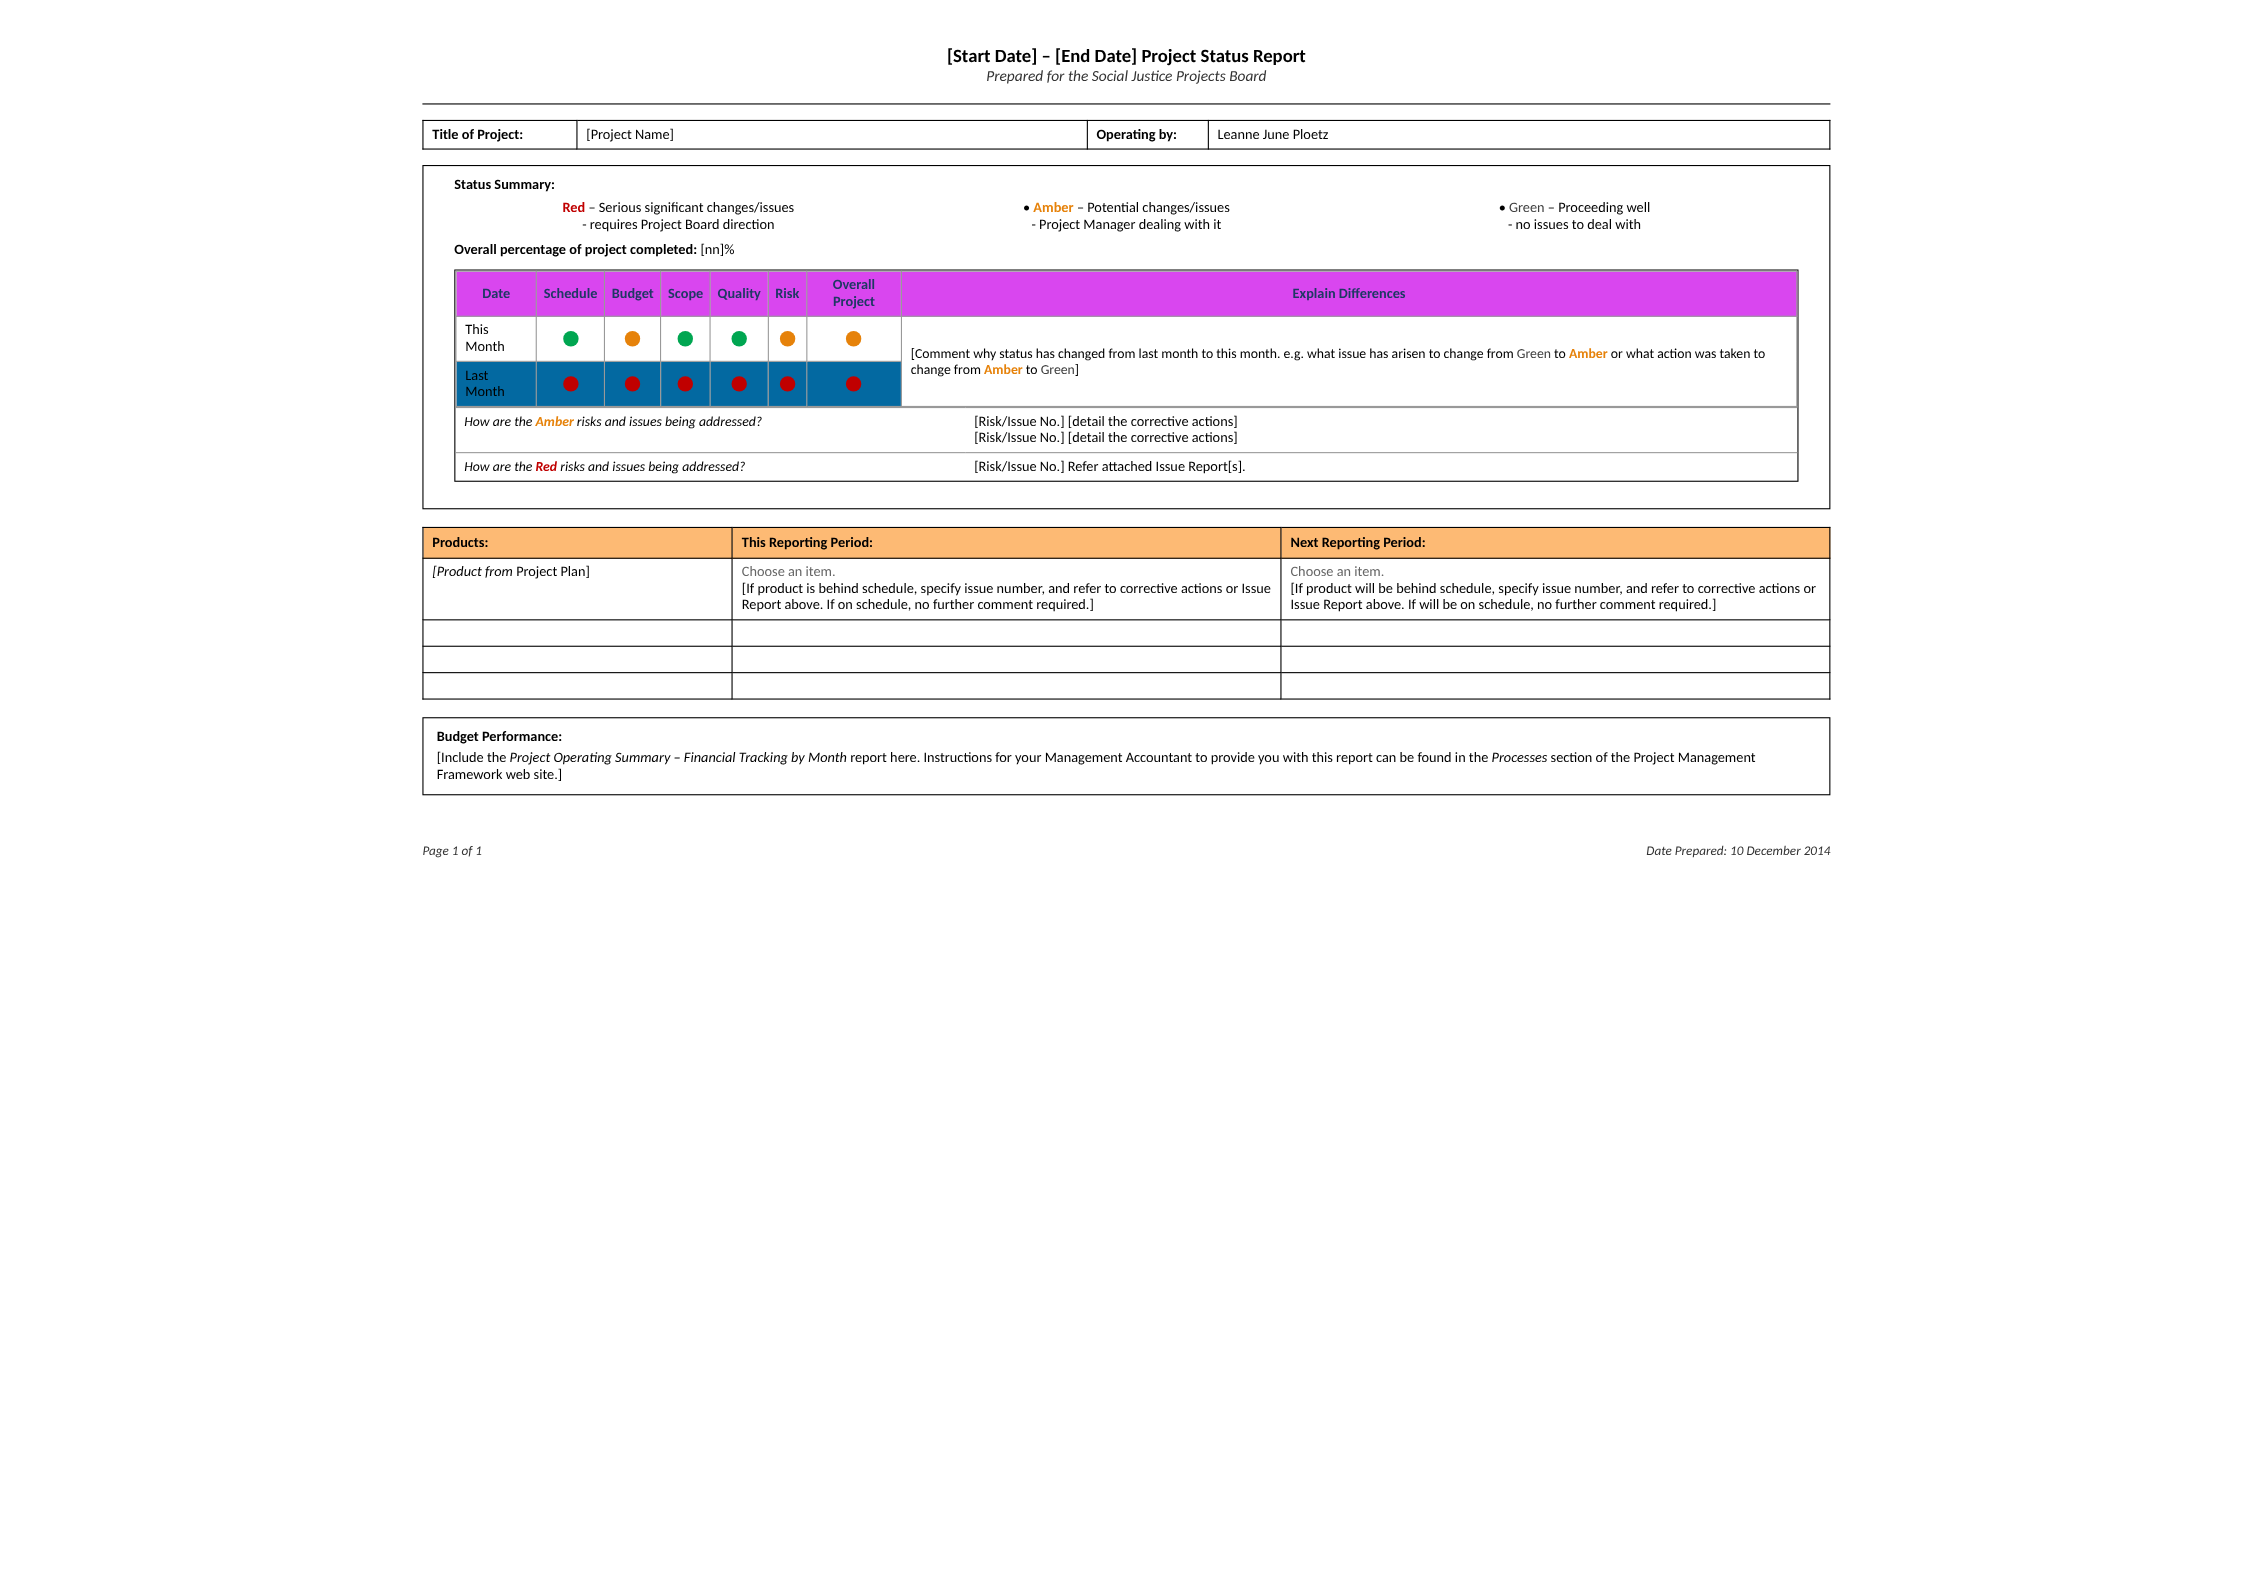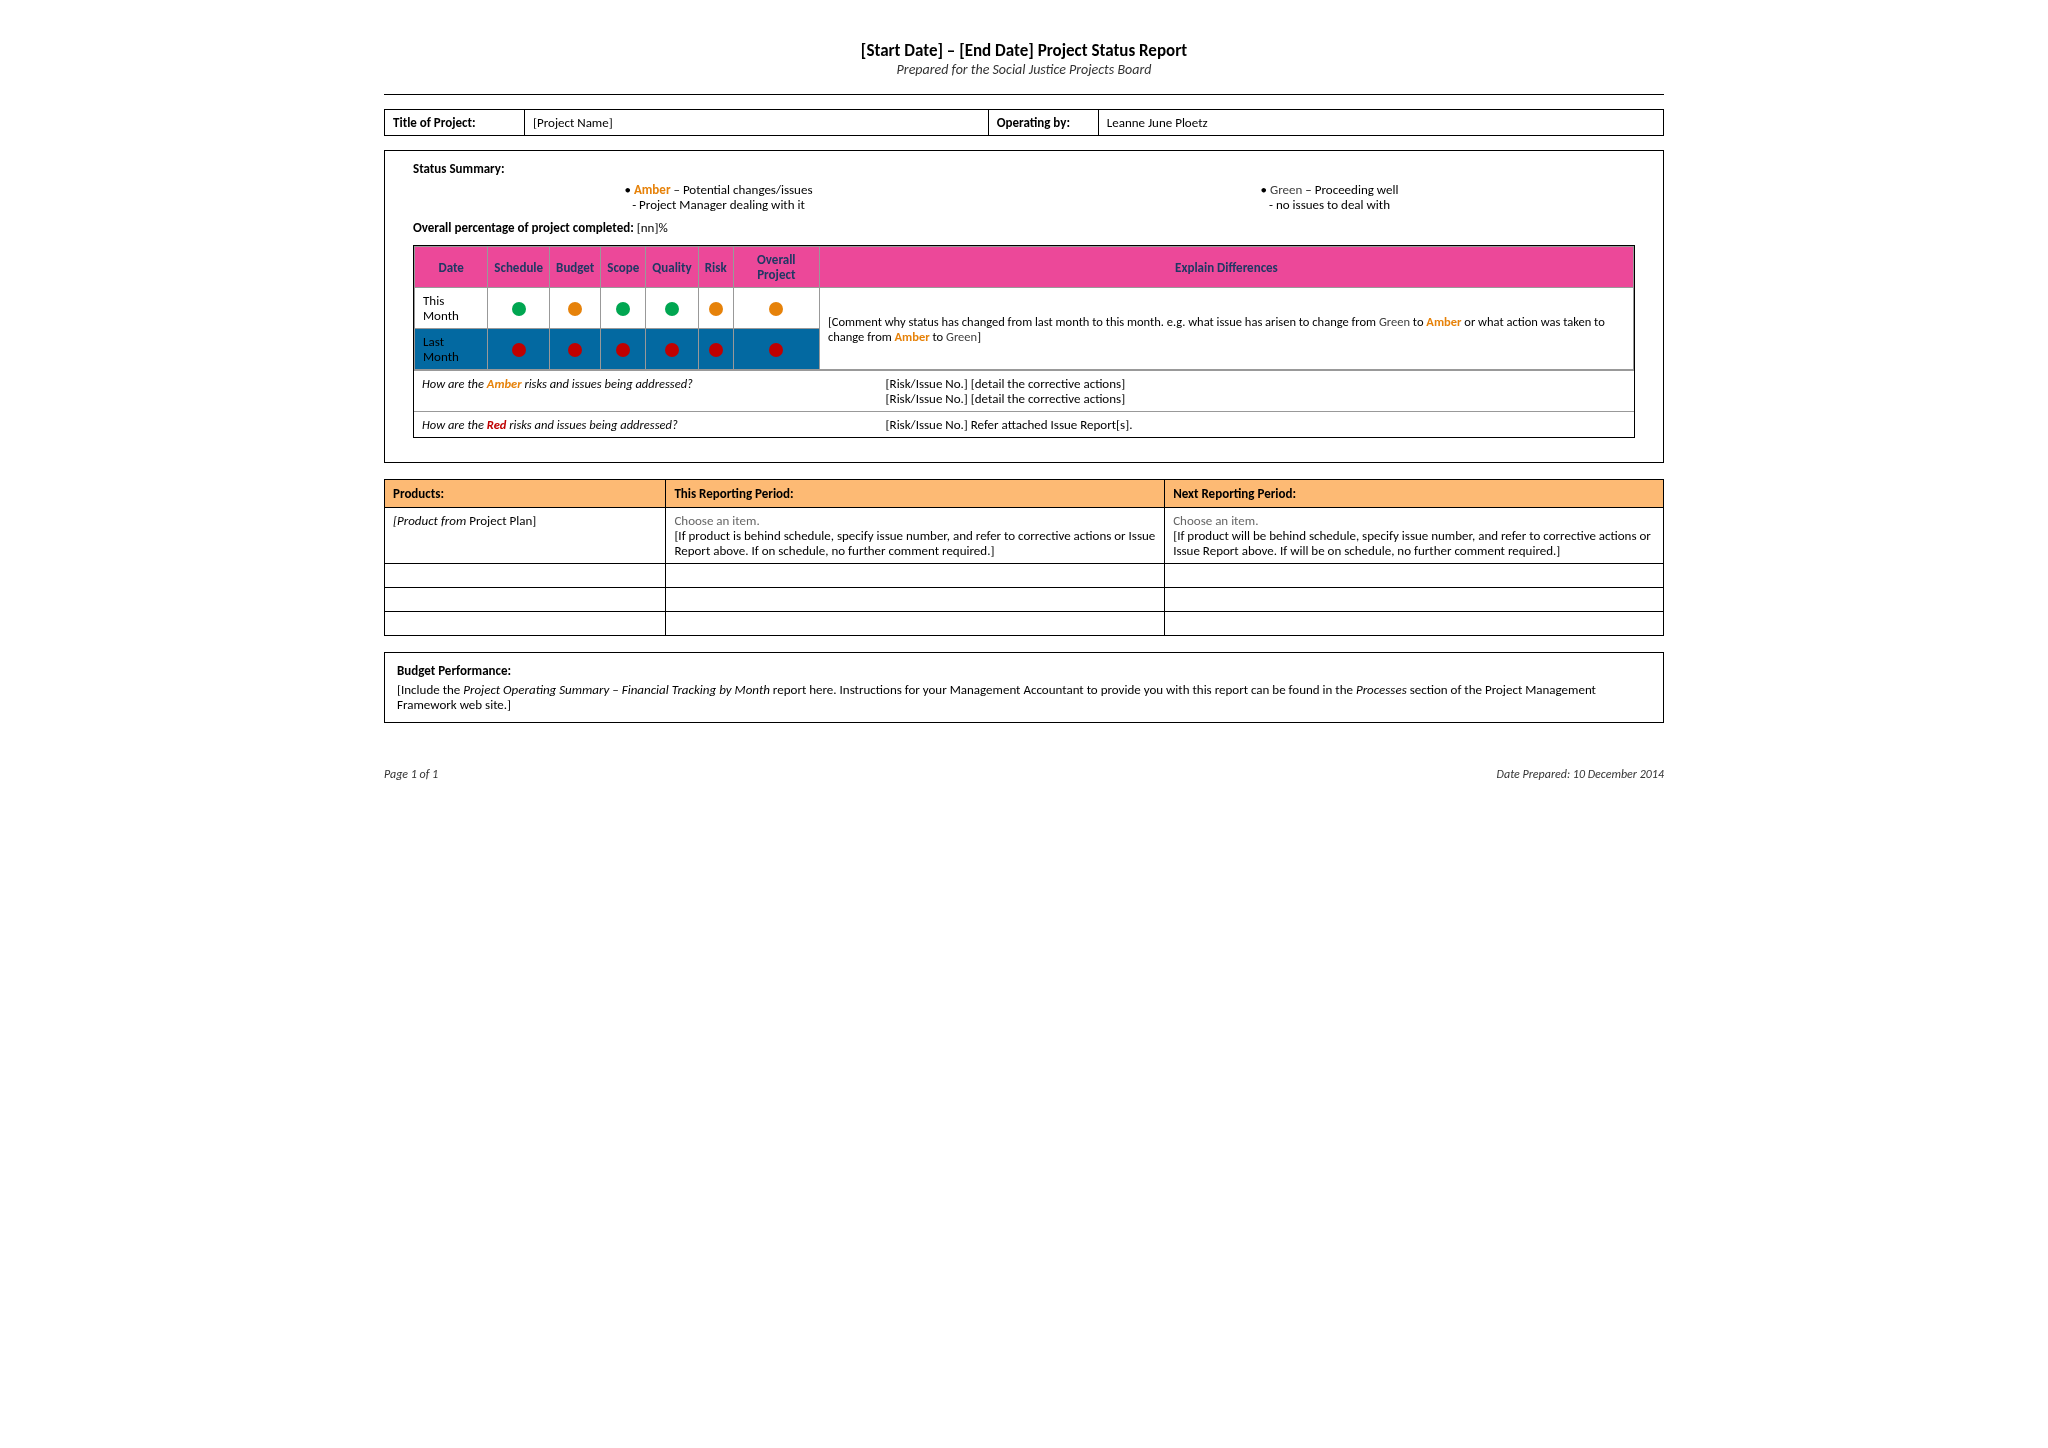--- a/index.html
+++ b/index.html
@@ -82,21 +82,21 @@
       margin-bottom: 10px;
     }
 
     
     .status-table {
       width: 100%;
       border-collapse: collapse;
       font-size: 13px;
     }
     .status-table th {
-      background: #ec4899;
+      background: #d946ef;
       font-weight: bold;
       text-align: center;
       padding: 5px 6px;
       border: 1px solid #000;
       color: #1f3864;
     }
     .status-table td {
       border: 1px solid #000;
       padding: 5px 8px;
       text-align: center;
@@ -236,20 +236,25 @@
     <td>[Project Name]</td>
     <td class="prepared-label">Operating by:</td>
     <td>Leanne June Ploetz</td>
   </tr>
 </tbody>
   </table>
 
 <div class="status-box">
   <div class="status-title">Status Summary:</div>
   <div class="status-legend">
+    <div class="legend-item">
+      <span class="red-text">Red</span>
+      <span>– Serious significant changes/issues</span><br>
+      <span>- requires Project Board direction</span>
+    </div>
     <div class="legend-item">
       <span>•</span>
       <span class="amber-text">Amber</span>
       <span>– Potential changes/issues</span><br>
       <span>- Project Manager dealing with it</span>
     </div>
     <div class="legend-item">
       <span>•</span>
       <span class="green-text">Green</span>
       <span>– Proceeding well</span><br>

